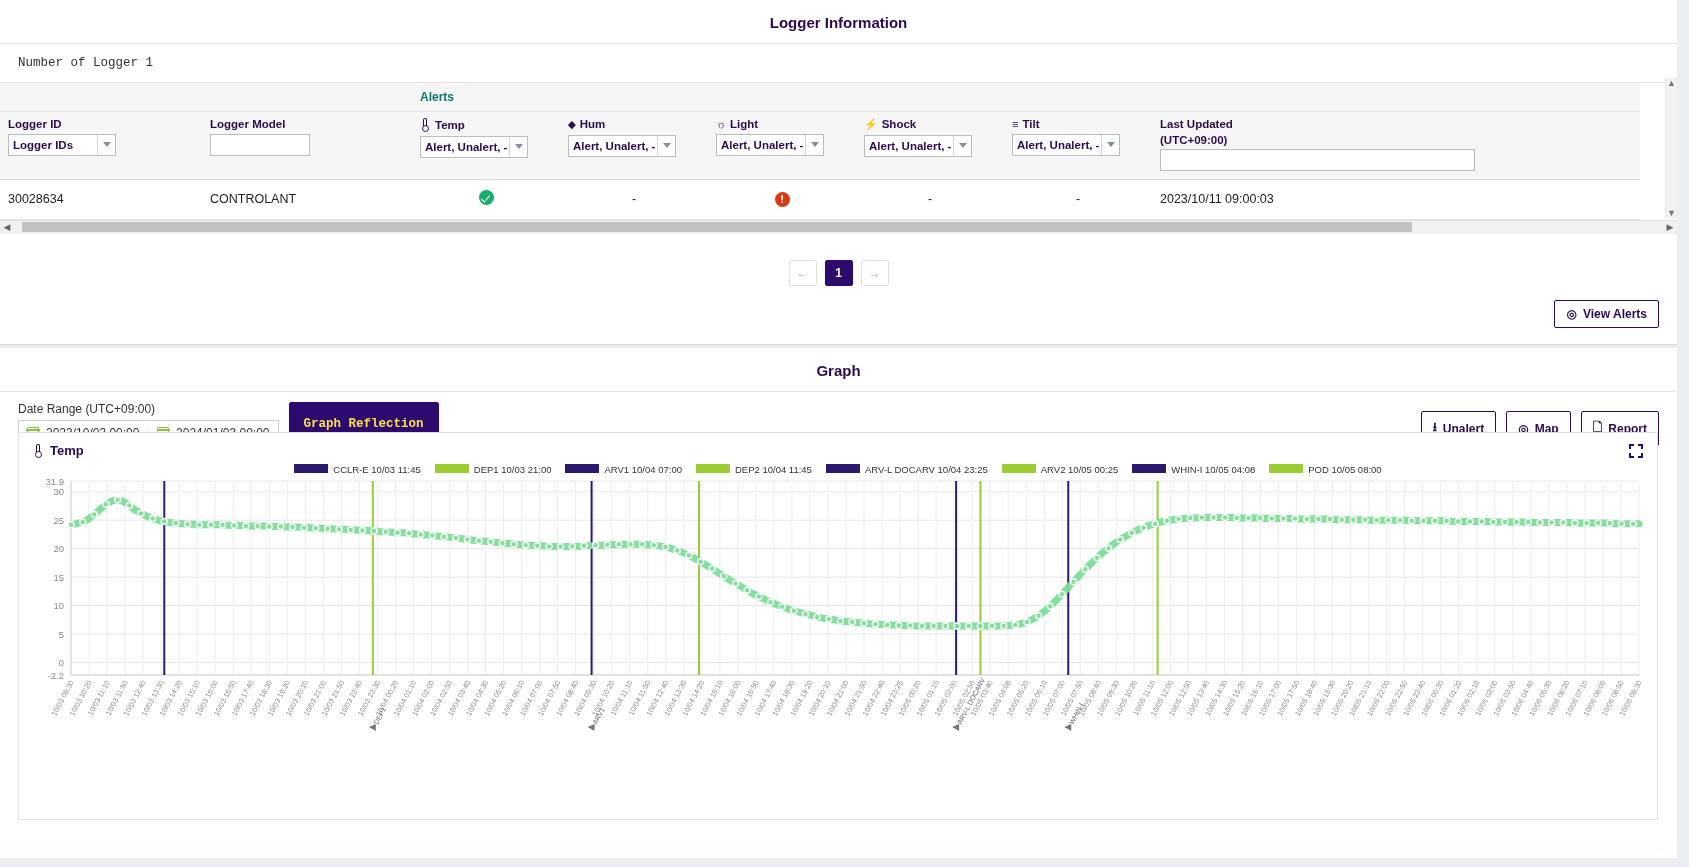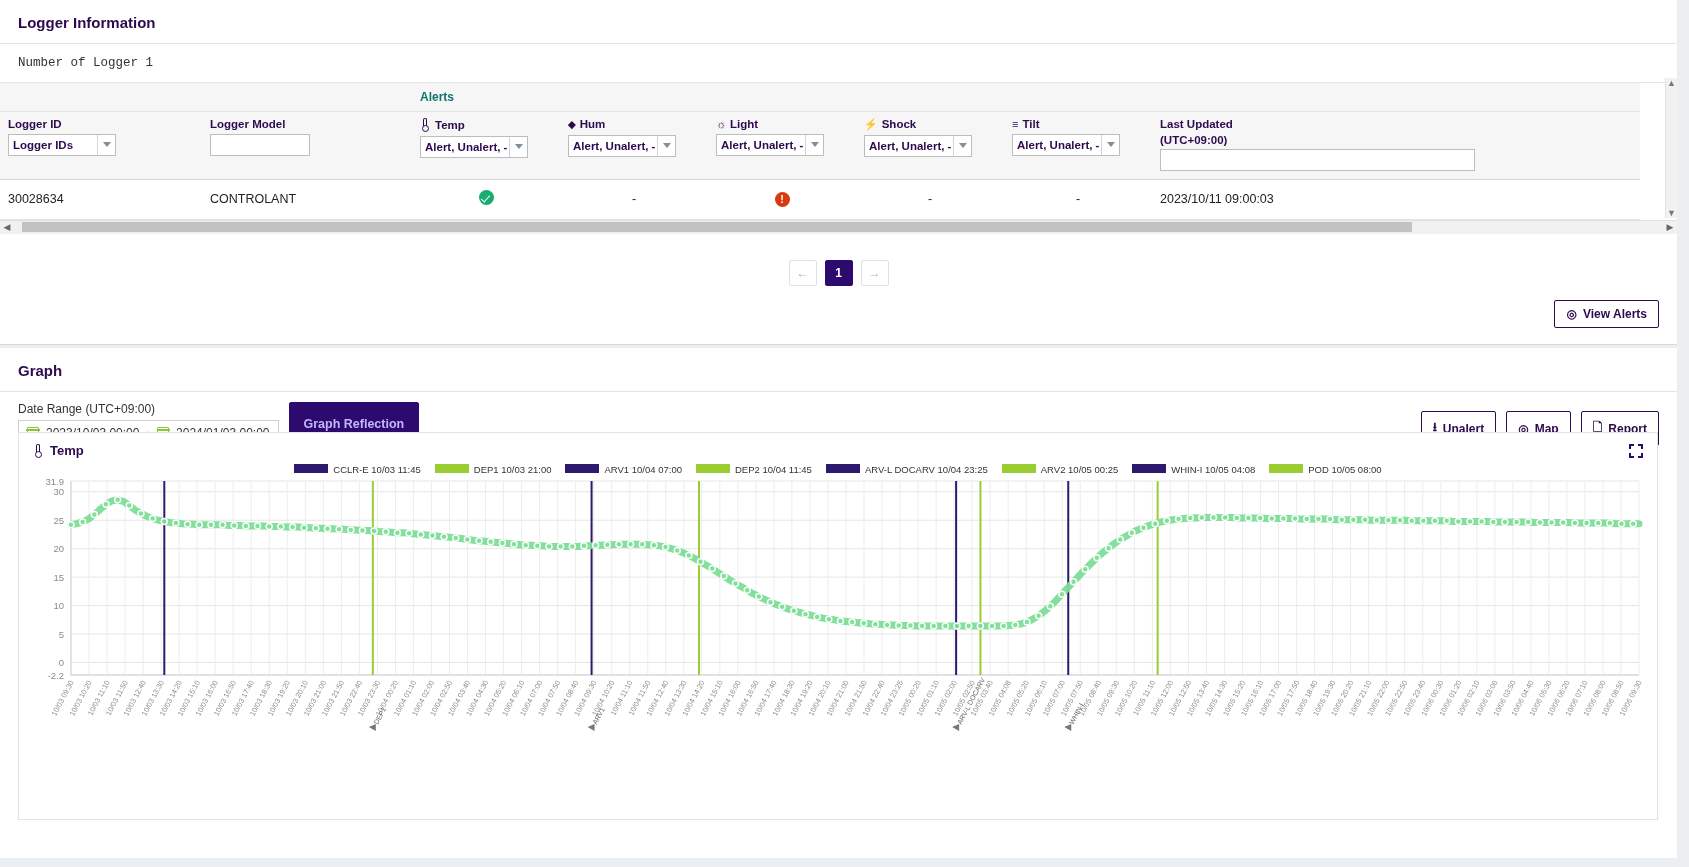--- a/index.html
+++ b/index.html
@@ -13,21 +13,21 @@
 
   .panel { background: #fff; }
 
   
   #logger-panel {
     position: absolute; left: 0; top: 0; width: 1677px; height: 345px;
     background: #fff; border-bottom: 1px solid #d9d9d9;
   }
   .panel-title {
     font-size: 15px; font-weight: bold; color: #2d0a4e;
-    padding: 14px 18px 12px 18px; border-bottom: 1px solid #e4e4e4;
+    padding: 14px 18px 12px 18px; border-bottom: 1px solid #e4e4e4; text-align: center;
   }
   .num-logger {
     font-size: 12.5px; color: #333; padding: 12px 18px 12px 18px;
     border-bottom: 1px solid #e4e4e4;
     font-family: Liberation Mono, monospace;
   }
 
   
   .table-wrap { position: relative; width: 1677px; }
   table.logger-table { border-collapse: collapse; width: 1640px; table-layout: fixed; }
@@ -132,23 +132,23 @@
     background: #fff; font-size: 12px; color: #333; padding: 0 8px; gap: 7px;
   }
   .cal {
     width: 12px; height: 12px; border: 1.6px solid #8bc53f; border-radius: 1px;
     position: relative; display: inline-block;
   }
   .cal::before { content: ""; position: absolute; left: -1.6px; right: -1.6px; top: 1px;
                  height: 2px; background: #8bc53f; }
   .chev { color: #555; font-size: 11px; }
   .btn-primary {
-    background: #2d0a6e; color: #c4b5fd; border: 1px solid #2d0a6e;
+    background: #2d0a6e; color: #fde047; border: 1px solid #2d0a6e;
     font-size: 12.5px; font-weight: bold; padding: 10px 14px; border-radius: 2px;
-    font-family: Liberation Sans, sans-serif; cursor: pointer;
+    font-family: Liberation Mono, monospace; cursor: pointer;
   }
   .graph-actions { position: absolute; right: 18px; bottom: 0; display: flex; gap: 10px; }
 
   
   .chart-card {
     position: absolute; left: 18px; top: 84px; width: 1640px; height: 388px;
     border: 1px solid #e2e2e2; background: #fff;
   }
   .chart-head {
     display: flex; align-items: center; justify-content: space-between;

